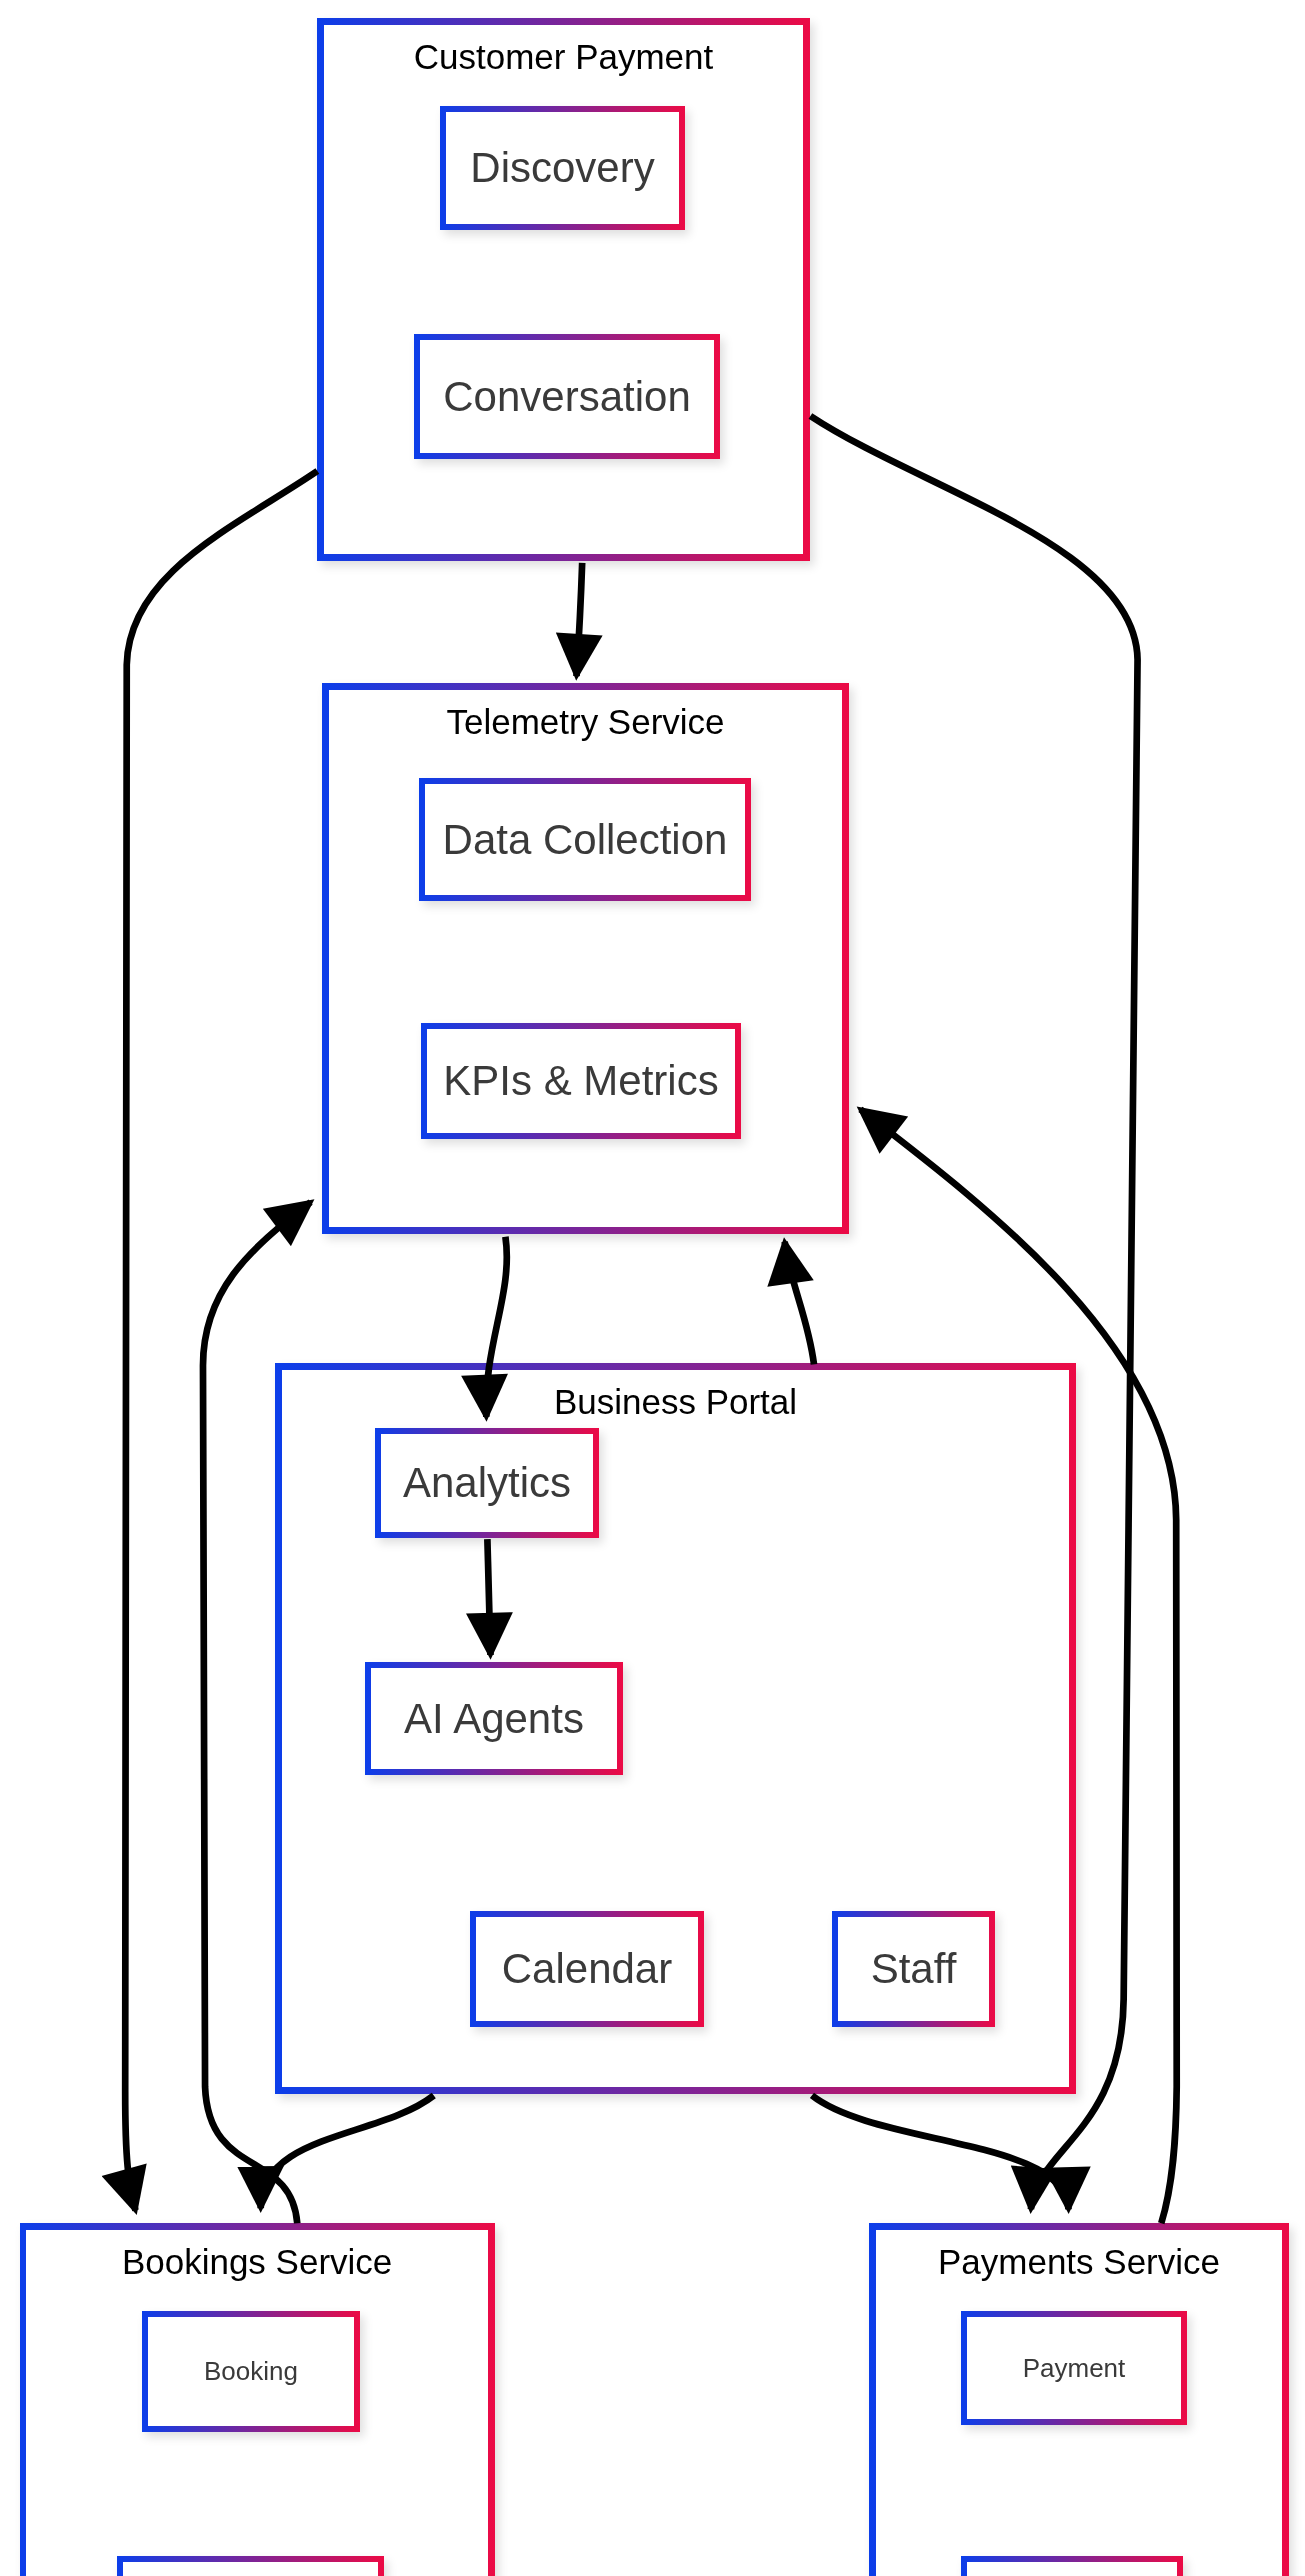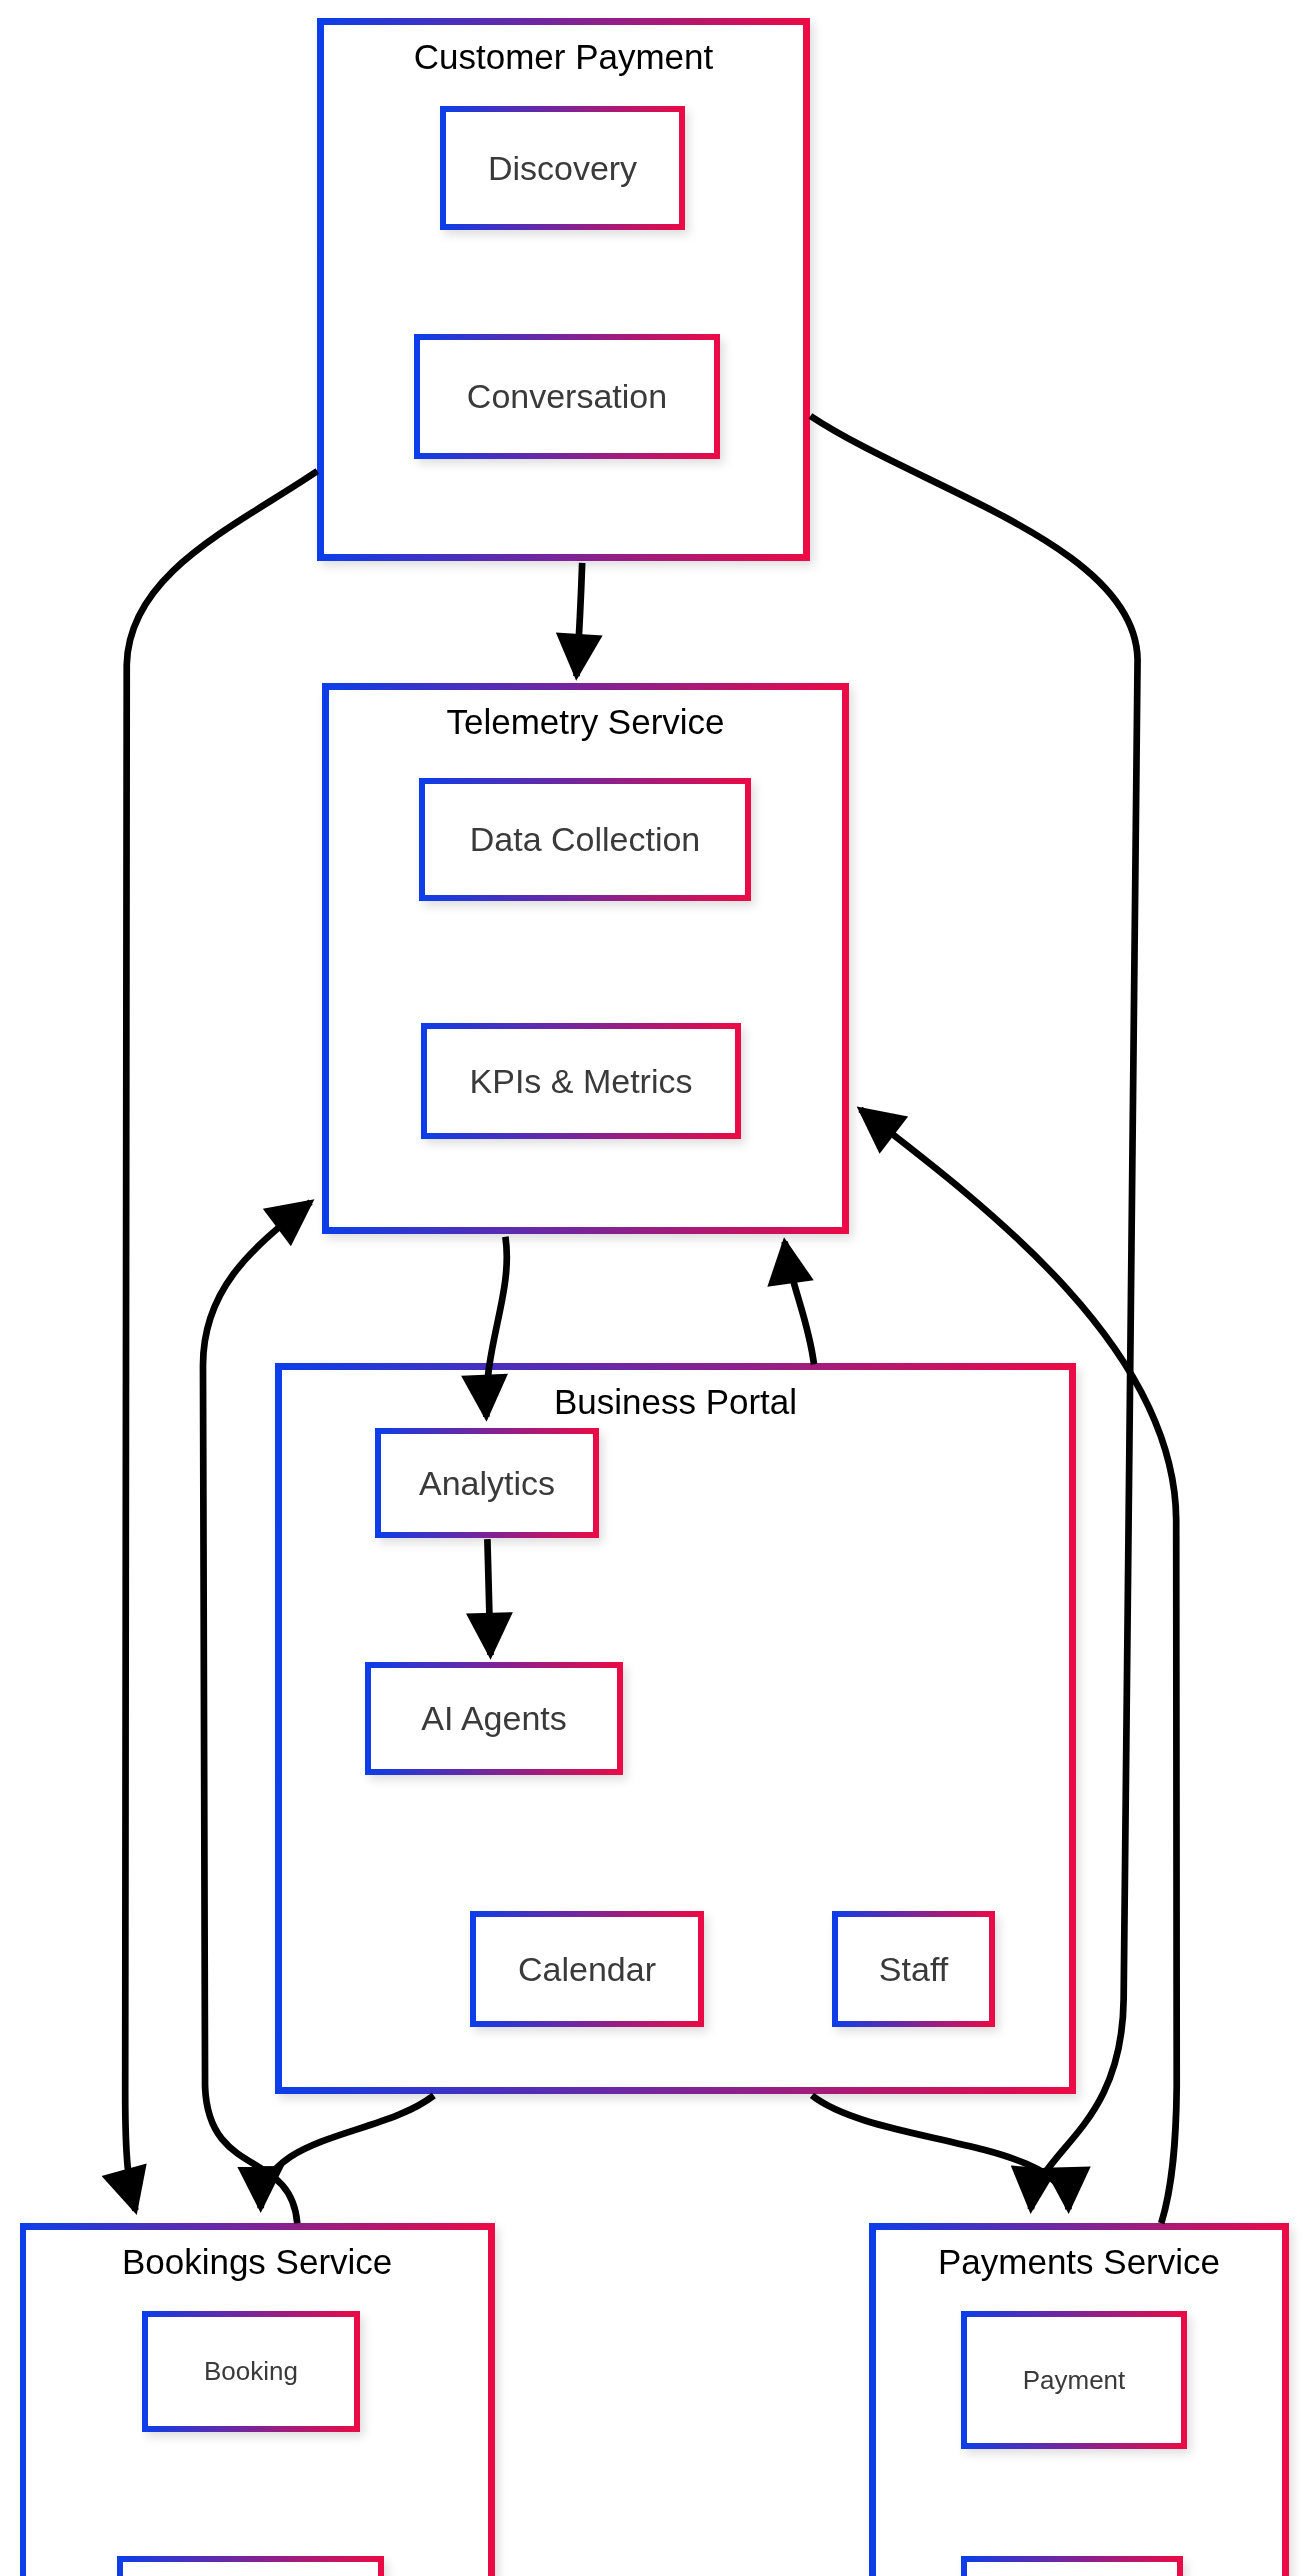--- a/index.html
+++ b/index.html
@@ -47,21 +47,21 @@
     position: absolute;
     left: 0;
     right: 0;
     top: 11.3px;
     text-align: center;
     font-size: 35px;
     line-height: 1.2;
     color: var(--title-color);
   }
   .leaf-label {
-    font-size: 34px;
+    font-size: 42px;
     color: var(--label-color);
     white-space: nowrap;
   }
   .leaf-label.big {
     font-size: 26px;
   }
   .edges {
     position: absolute;
     left: 0;
     top: 0;
@@ -149,21 +149,21 @@
   </div>
   <div class="gbox leaf-box" style="left:117px; top:2556px; width:267px; height:123px;">
     <div class="inner"></div>
   </div>
 
   <div class="gbox container-box" style="left:869px; top:2223px; width:420px; height:544px;">
     <div class="inner">
       <div class="box-title">Payments Service</div>
     </div>
   </div>
-  <div class="gbox leaf-box" style="left:961px; top:2311px; width:226px; height:138px;">
+  <div class="gbox leaf-box" style="left:961px; top:2311px; width:226px; height:114px;">
     <div class="inner">
         <span class="leaf-label big">Payment</span>
       </div>
   </div>
   <div class="gbox leaf-box" style="left:961px; top:2556px; width:222px; height:121px;">
     <div class="inner"></div>
   </div>
 
   <svg class="edges" width="1305" height="2785" viewBox="0 0 2533 5405" xmlns="http://www.w3.org/2000/svg">
     <defs>

